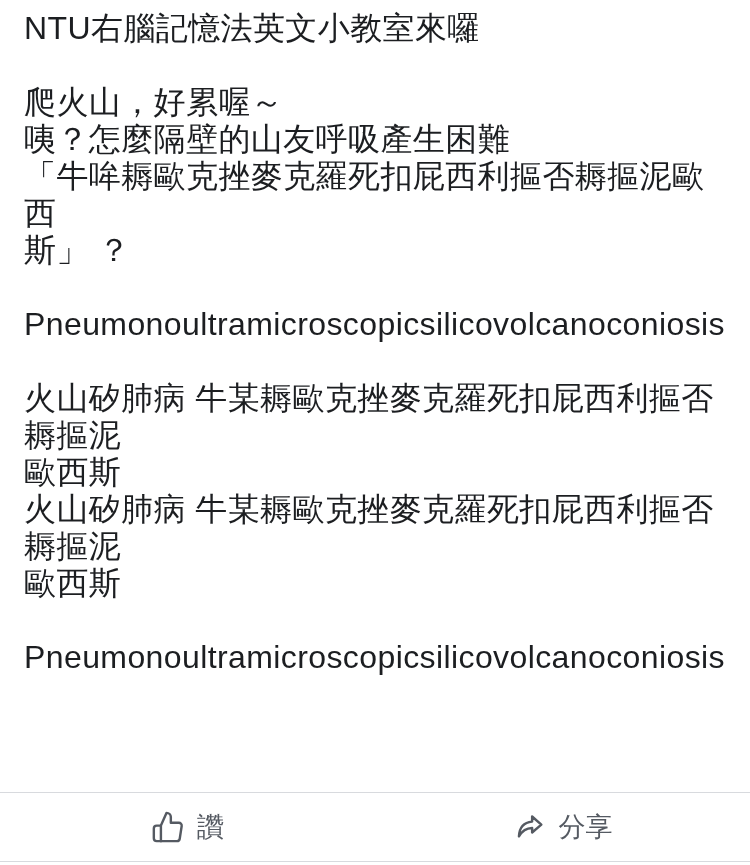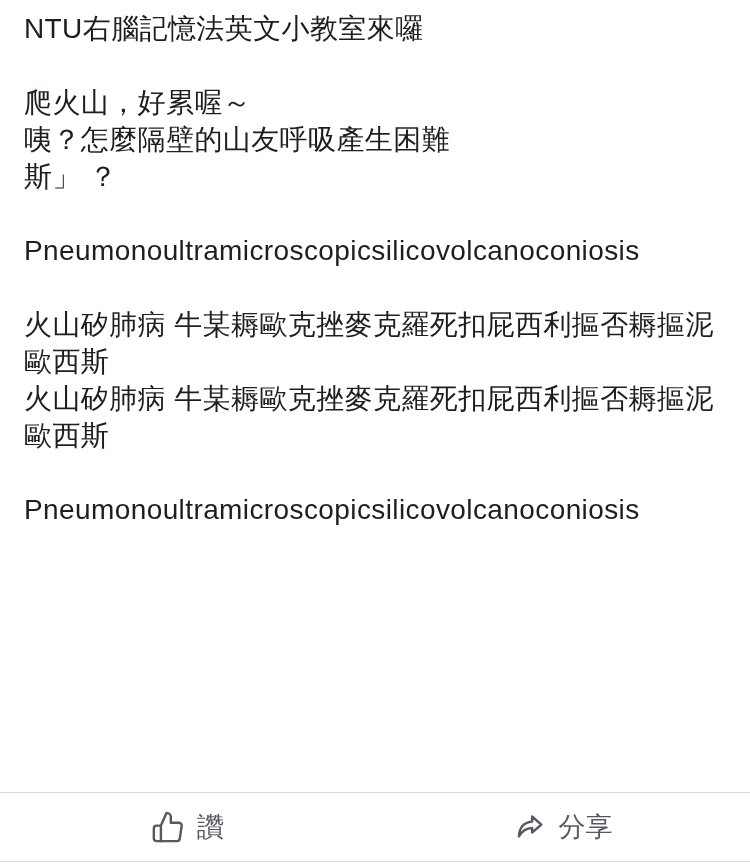--- a/index.html
+++ b/index.html
@@ -6,21 +6,21 @@
   html, body {
     width: 750px; height: 865px;
     background: #ffffff;
     font-family: "Liberation Sans", "DejaVu Sans", sans-serif;
     overflow: hidden;
     position: relative;
   }
   .post-body {
     padding: 10px 24px 0 24px;
     color: #1c1e21;
-    font-size: 28px;
+    font-size: 32px;
     line-height: 37px;
     letter-spacing: 0.4px;
   }
   .post-line {
     min-height: 37px;
     white-space: pre-wrap;
     word-break: break-word;
   }
   .action-bar {
     position: absolute;
@@ -57,20 +57,21 @@
   .action-label { display: inline-block; }
 </style>
 </head>
 <body>
 
 <div class="post-body">
   <div class="post-line">NTU右腦記憶法英文小教室來囉</div>
   <div class="post-line"></div>
   <div class="post-line">爬火山，好累喔～</div>
   <div class="post-line">咦？怎麼隔壁的山友呼吸產生困難</div>
+  <div class="post-line">「牛哞耨歐克挫麥克羅死扣屁西利摳否耨摳泥歐西</div>
   <div class="post-line">斯」 ？</div>
   <div class="post-line"></div>
   <div class="post-line">Pneumonoultramicroscopicsilicovolcanoconiosis</div>
   <div class="post-line"></div>
   <div class="post-line">火山矽肺病 牛某耨歐克挫麥克羅死扣屁西利摳否耨摳泥</div>
   <div class="post-line">歐西斯</div>
   <div class="post-line">火山矽肺病 牛某耨歐克挫麥克羅死扣屁西利摳否耨摳泥</div>
   <div class="post-line">歐西斯</div>
   <div class="post-line"></div>
   <div class="post-line">Pneumonoultramicroscopicsilicovolcanoconiosis</div>

